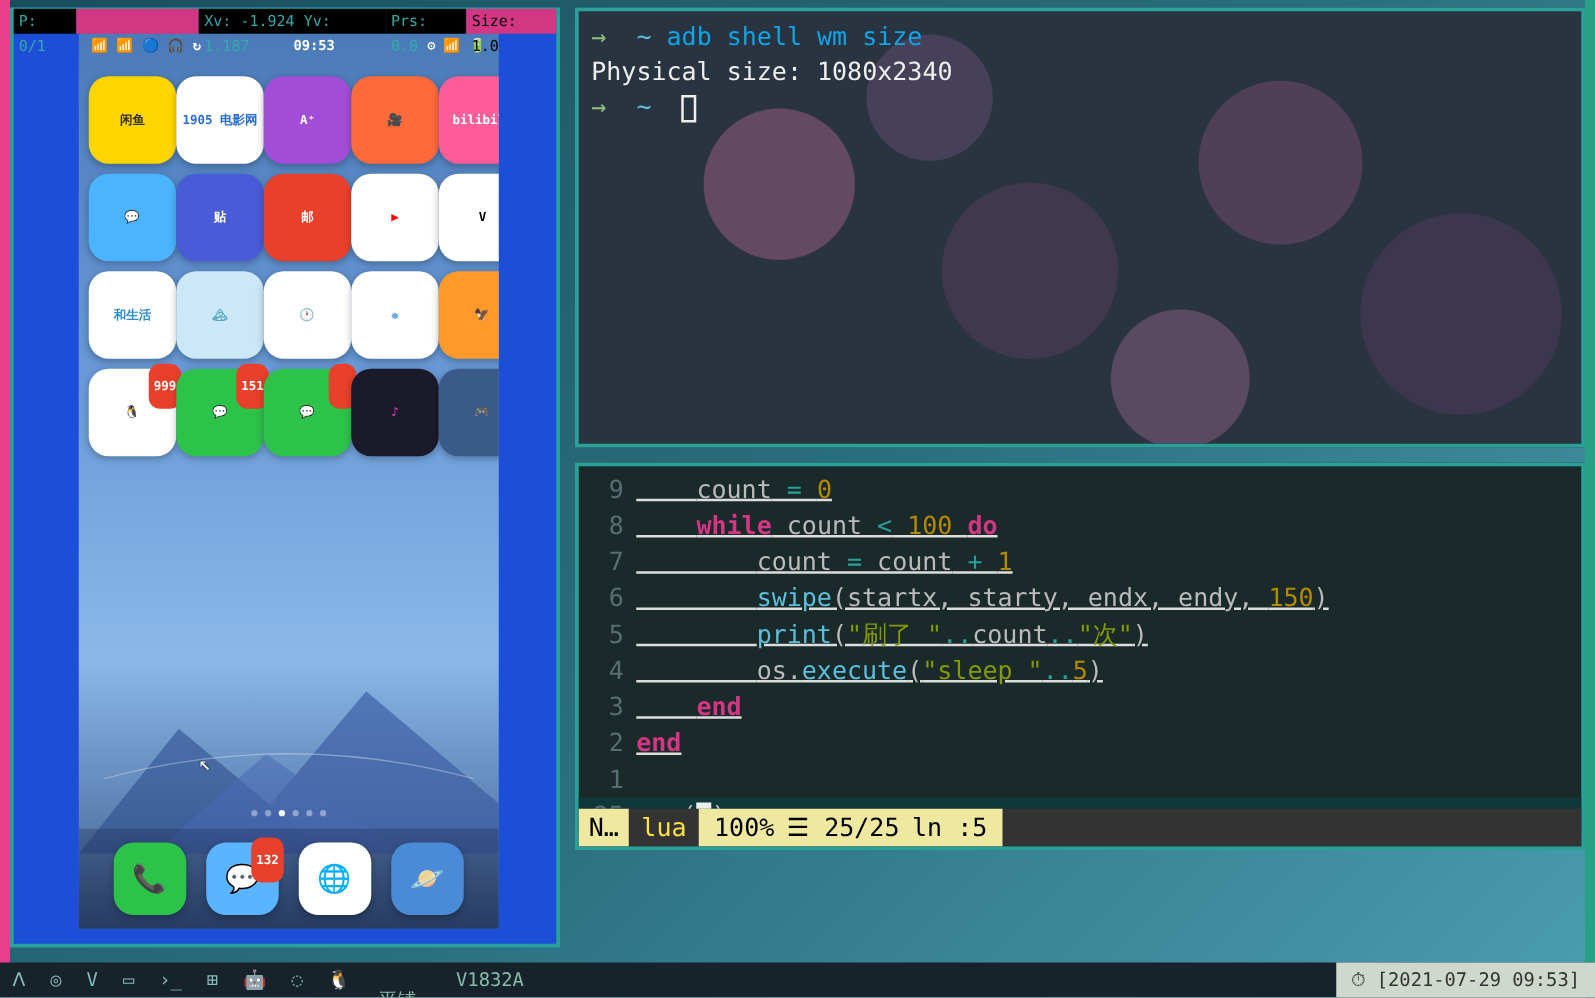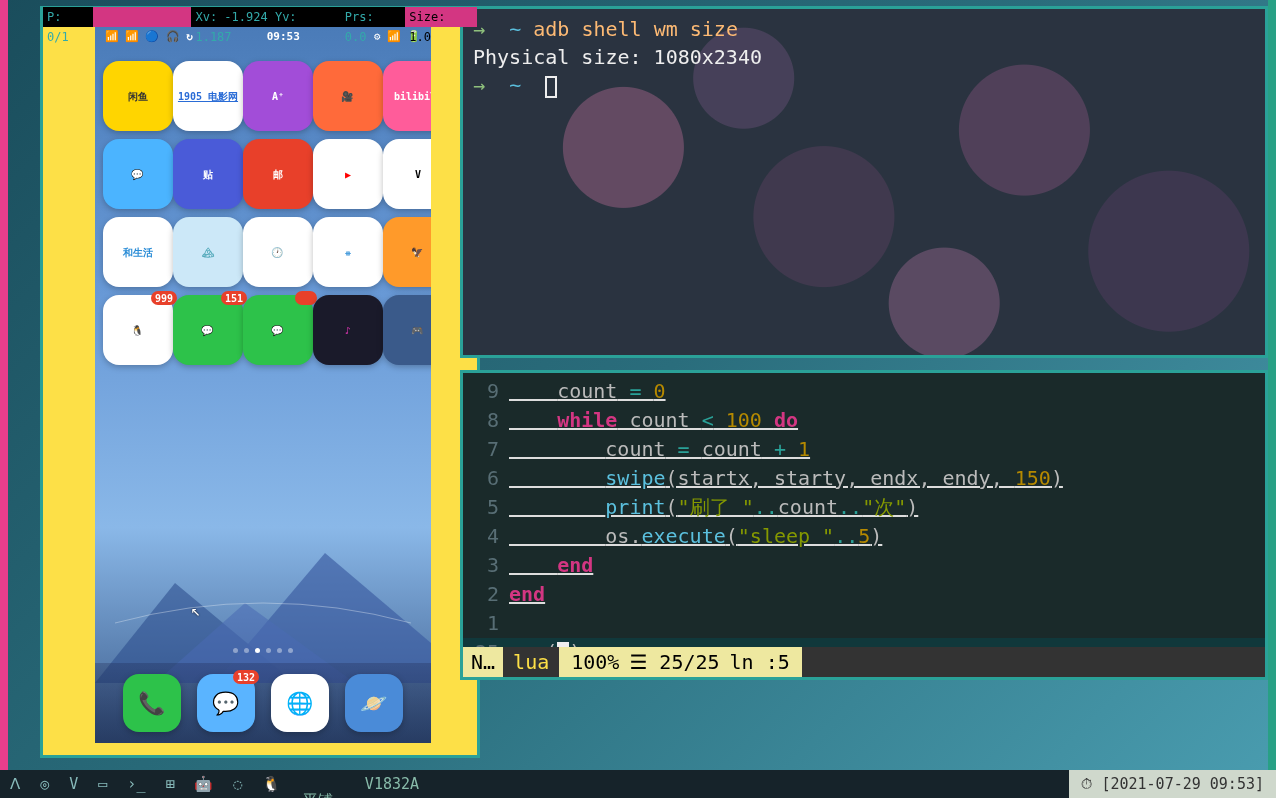--- a/index.html
+++ b/index.html
@@ -9,21 +9,21 @@
   font-family: "DejaVu Sans Mono", "Consolas", monospace;
   overflow: hidden; position: relative;
 }
 .wall-accent { position:absolute; inset:0; pointer-events:none; }
 .wall-accent::before { content:""; position:absolute; left:0; top:0; width:8px; height:100%; background:#e83e8c; }
 .wall-accent::after { content:""; position:absolute; right:0; top:0; width:8px; height:100%; background:#28a085; }
 
 
 .phone-window {
   position:absolute; left:8px; top:6px; width:440px; height:752px;
-  border:3px solid #2aa198; background:#fde047;margin-left:32px;
+  border:3px solid #2aa198; background:#1d4ed8;
 }
 .phone-title {
   position:absolute; left:0; top:-2px; width:100%; height:20px; display:flex; z-index:5;
   font-size:12px; line-height:20px;
 }
 .pt-seg { padding:0 4px; background:#000; color:#3aa; }
 .pt-red { background:#d33682; color:#000; }
 .phone-screen {
   position:absolute; left:52px; top:16px; width:336px; height:718px;
   background: linear-gradient(180deg,#4a7bb8 0%, #6a9bd8 40%, #8ab8e8 70%, #3a5a8a 100%);
@@ -31,21 +31,21 @@
 }
 .status-bar { height:22px; display:flex; justify-content:space-between; align-items:center;
   padding:0 10px; color:#fff; font-size:11px; font-weight:bold; }
 .sb-group { display:flex; gap:4px; align-items:center; }
 .apps { padding:10px 8px; display:grid; grid-template-columns:repeat(5,1fr);
   grid-auto-rows:78px; gap:0; }
 .app { width:70px; height:70px; margin:auto; border-radius:16px; position:relative;
   display:flex; align-items:center; justify-content:center; font-size:22px; font-weight:bold;
   color:#fff; box-shadow:0 2px 6px rgba(0,0,0,.25); }
 .app .label { font-size:10px; text-align:center; line-height:1.1; }
-.badge { position:absolute; top:-4px; right:-4px; min-width:22px; height:14px;
+.badge { position:absolute; top:-4px; right:-4px; min-width:22px; height:36px;
   background:#e8402a; color:#fff; border-radius:9px; font-size:10px;
   display:flex; align-items:center; justify-content:center; padding:0 4px; }
 .dock {
   position:absolute; left:0; bottom:0; width:100%; height:80px;
   background:linear-gradient(180deg, rgba(30,40,80,.3), rgba(20,30,60,.5));
   display:flex; justify-content:space-around; align-items:center; padding:0 20px;
 }
 .dock .app { width:58px; height:58px; }
 .pager { position:absolute; bottom:90px; left:0; width:100%; display:flex;
   justify-content:center; gap:6px; }
@@ -68,21 +68,21 @@
    radial-gradient(circle at 20% 40%, #8a5a7a 0 60px, transparent 61px),
    radial-gradient(circle at 45% 60%, #503d58 0 70px, transparent 71px),
    radial-gradient(circle at 70% 35%, #6a4a6a 0 65px, transparent 66px),
    radial-gradient(circle at 88% 70%, #4a3a5a 0 80px, transparent 81px),
    radial-gradient(circle at 60% 85%, #7a5a7a 0 55px, transparent 56px),
    radial-gradient(circle at 35% 20%, #5a4a6a 0 50px, transparent 51px);
 }
 .term-line { position:relative; z-index:1; white-space:pre; }
 .tl-arrow { color:#8ec07c; }
 .tl-path { color:#5bc0de; }
-.tl-cmd { color:#fdba74; }
+.tl-cmd { color:#0ea5e9; }
 .tl-out { color:#eee; }
 .term-cursor { display:inline-block; width:12px; height:22px; border:2px solid #eee; vertical-align:middle; }
 
 .edit-pane {
   position:absolute; left:460px; top:370px; width:808px; height:310px;
   border:3px solid #2aa198; background:#1a2a2a;
   font-size:20px; line-height:29px;
 }
 .code-area { padding:4px 0; }
 .code-row { display:flex; }
@@ -134,21 +134,21 @@
   <div class="phone-screen">
     <div class="status-bar">
       <span class="sb-group">📶 📶 🔵 🎧 ↻</span>
       <span>09:53</span>
       <span class="sb-group">⚙ 📶 🔋</span>
     </div>
     <div class="apps" id="apps-grid">
         <div class="app" style="background: rgb(255, 213, 0); color: rgb(51, 51, 51);">
           <div class="label">闲鱼</div>
         </div>
-        <div class="app" style="background: rgb(255, 255, 255); color: rgb(42, 108, 214); text-decoration: underline;">
+        <div class="app" style="background: rgb(255, 255, 255); color: rgb(42, 108, 214);">
           <div class="label">1905
 电影网</div>
         </div>
         <div class="app" style="background: rgb(162, 77, 216); color: rgb(255, 255, 255);">
           <div class="label">A⁺</div>
         </div>
         <div class="app" style="background: rgb(255, 106, 58); color: rgb(255, 255, 255);">
           <div class="label">🎥</div>
         </div>
         <div class="app" style="background: rgb(255, 92, 154); color: rgb(255, 255, 255);">

